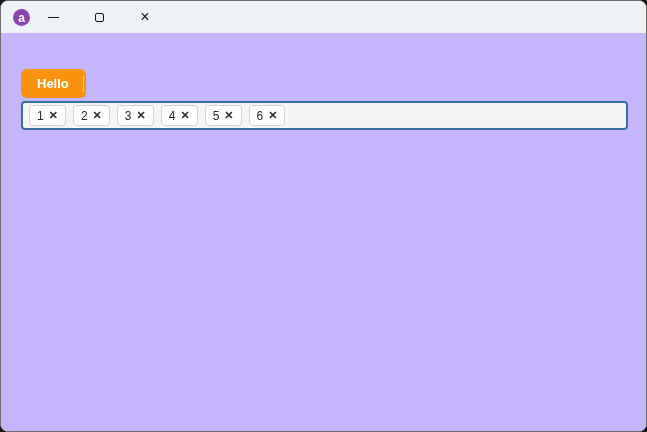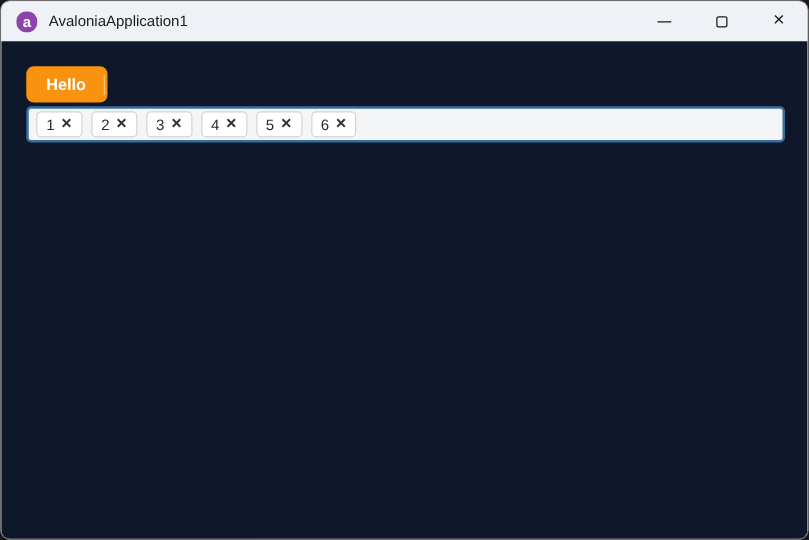--- a/index.html
+++ b/index.html
@@ -46,21 +46,21 @@
   .glyph-min { width: 11px; height: 1px; background: #1a1a1a; }
   .glyph-max {
     width: 9px; height: 9px;
     border: 1px solid #1a1a1a; border-radius: 2px;
     background: transparent;
   }
   .glyph-close {
     font-size: 16px; font-weight: 300; color: #1a1a1a; line-height: 1;
   }
   
-  .content { padding: 20px 20px 0 20px; background: #0f172a; height: 399px; }
+  .content { padding: 36px 20px 0 20px; background: #c4b5fd; height: 399px; }
   .tabstrip {
     display: inline-flex;
     align-items: center;
     height: 29px;
     background: var(--accent);
     border-radius: 6px;
     padding: 0 2px;
   }
   .tab-item {
     padding: 0 14px;
@@ -107,21 +107,20 @@
 </head>
 <body>
 
 <div class="window">
 
   <div class="titlebar" style="background: rgb(238, 242, 247);">
     <svg class="app-icon" viewBox="0 0 17 17">
       <circle cx="8.5" cy="8.5" r="8.5" fill="#8B44AC"></circle>
       <text x="8.5" y="12.6" text-anchor="middle" font-family="Liberation Sans, sans-serif" font-size="12" font-weight="bold" fill="#ffffff">a</text>
     </svg>
-    <div class="title-text">AvaloniaApplication1</div>
     <div class="win-controls">
       <div class="win-btn">
         <span class="glyph-min"></span>
       </div>
       <div class="win-btn">
         <span class="glyph-max"></span>
       </div>
       <div class="win-btn">
         <span class="glyph-close">×</span>
       </div>

